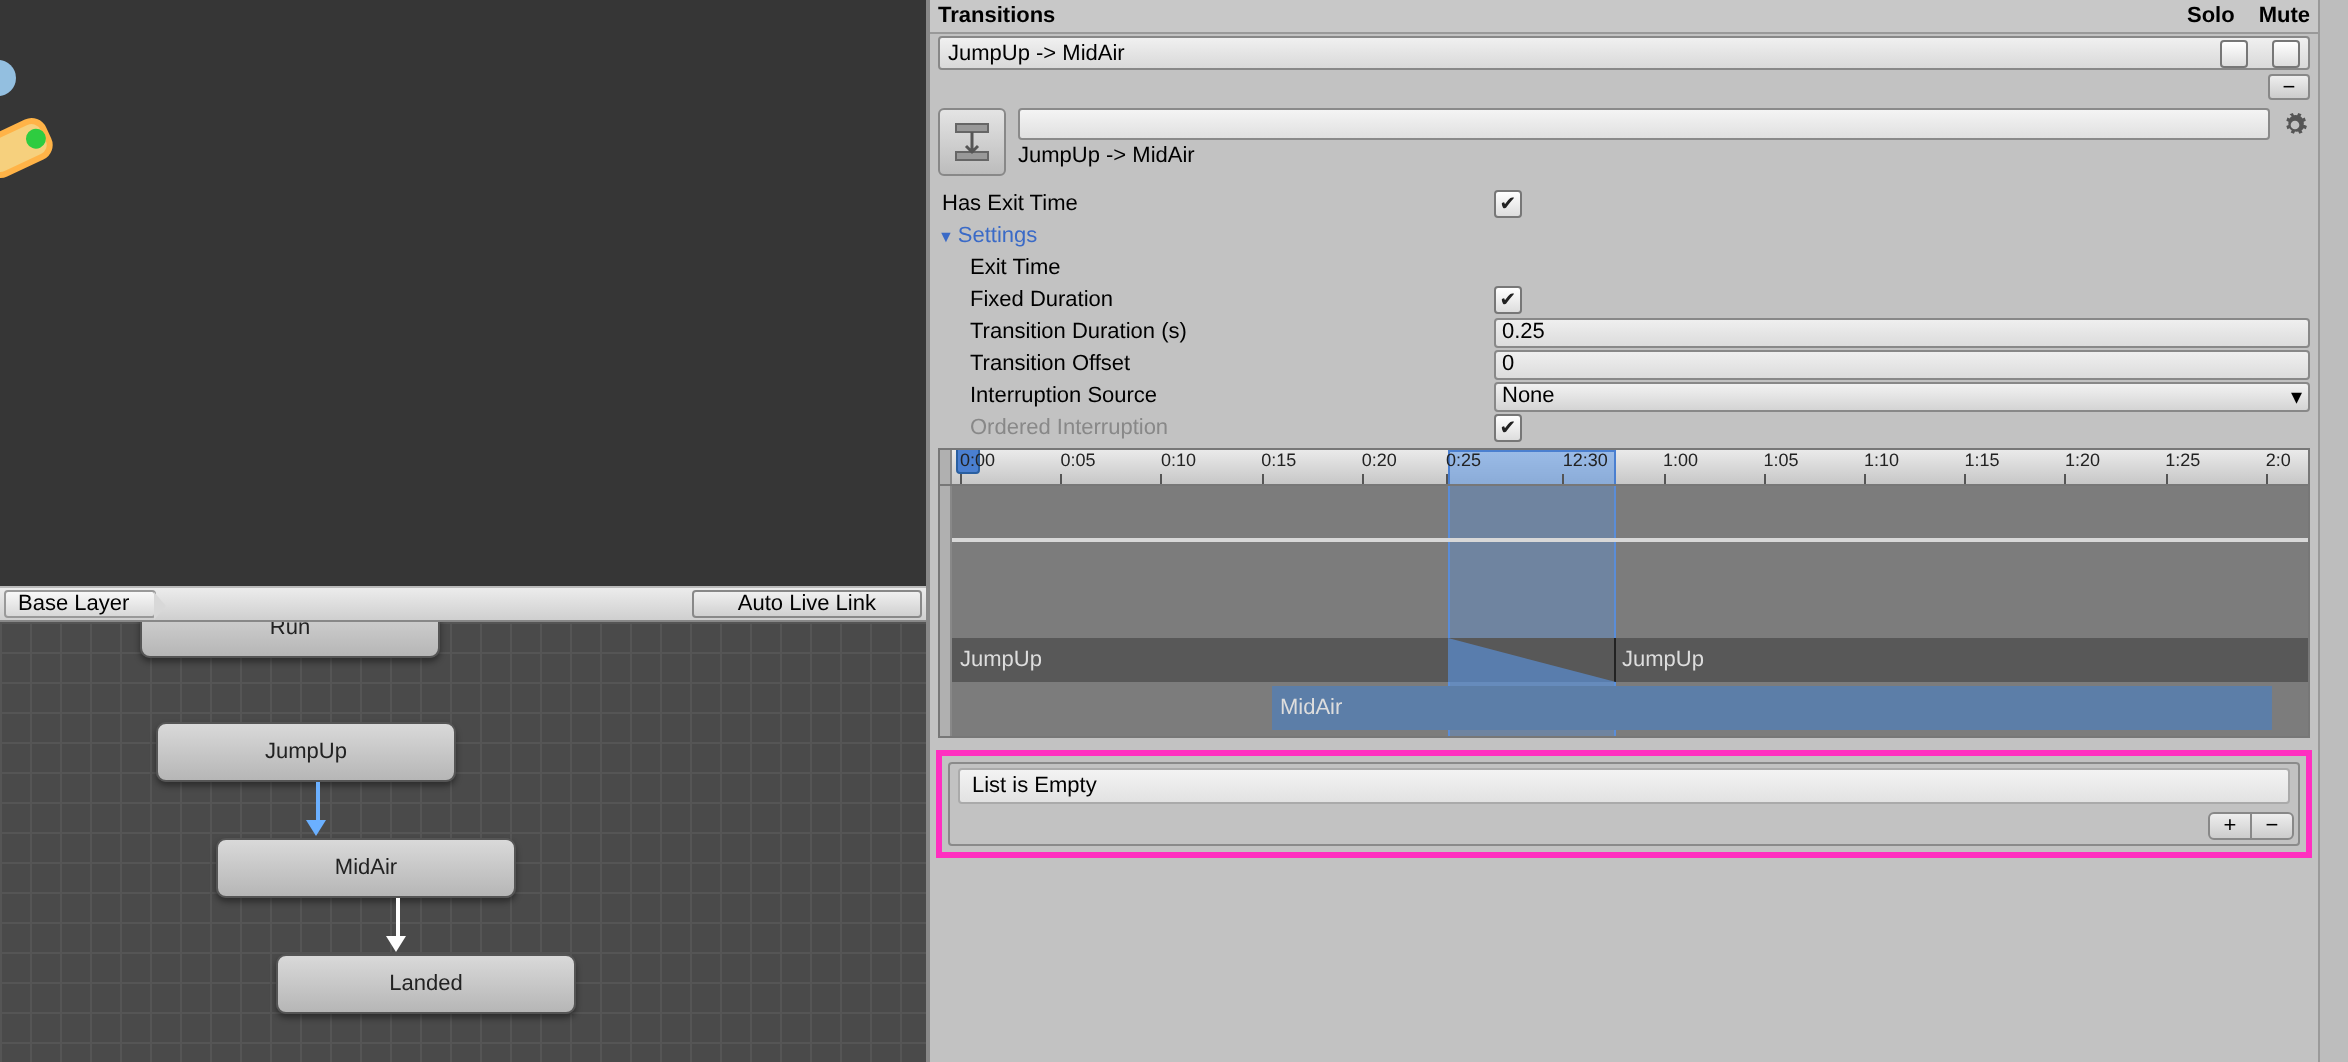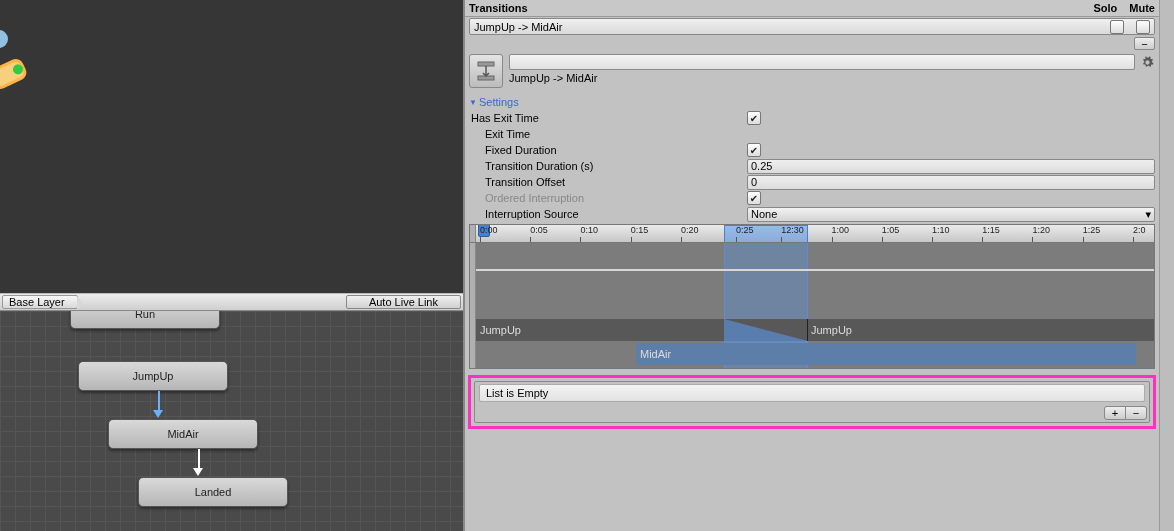--- a/index.html
+++ b/index.html
@@ -156,27 +156,27 @@
               <path fill="#555" d="M12 8a4 4 0 100 8 4 4 0 000-8zm9 4l2 1-1 3-2-1a8 8 0 01-2 2l1 2-3 1-1-2a8 8 0 01-3 0l-1 2-3-1 1-2a8 8 0 01-2-2l-2 1-1-3 2-1a8 8 0 010-3l-2-1 1-3 2 1a8 8 0 012-2L7 2l3-1 1 2a8 8 0 013 0l1-2 3 1-1 2a8 8 0 012 2l2-1 1 3-2 1a8 8 0 010 3z"></path>
             </svg>
         </div>
       </div>
       <span>JumpUp -&gt; MidAir</span>
     </div>
   </div>
 
   <div class="prop-section">
     <div class="prop-row">
+      <div class="prop-label">Has Exit Time</div>
+      <div class="prop-ctrl"><span class="cb checked"></span></div>
+    </div>
+    <div class="prop-row">
       <div class="foldout">
           <span>Settings</span>
         </div>
-    </div>
-    <div class="prop-row">
-      <div class="prop-label">Has Exit Time</div>
-      <div class="prop-ctrl"><span class="cb checked"></span></div>
     </div>
     <div class="prop-row">
       <div class="prop-label indent">Exit Time</div>
     </div>
     <div class="prop-row">
       <div class="prop-label indent">Fixed Duration</div>
       <div class="prop-ctrl"><span class="cb checked"></span></div>
     </div>
     <div class="prop-row">
       <div class="prop-label indent">Transition Duration (s)</div>
@@ -186,48 +186,48 @@
           </div>
         </div>
     </div>
     <div class="prop-row">
       <div class="prop-label indent">Transition Offset</div>
       <div class="prop-ctrl">
           <div class="text-input">
             <span>0</span>
           </div>
         </div>
-    </div>
-    <div class="prop-row disabled">
-      <div class="prop-label indent">Ordered Interruption</div>
-      <div class="prop-ctrl"><span class="cb checked"></span></div>
     </div>
     <div class="prop-row">
       <div class="prop-label indent">Interruption Source</div>
       <div class="prop-ctrl">
           <div class="dropdown">
             <span>None</span>
             <span>▾</span>
           </div>
         </div>
+    </div>
+    <div class="prop-row disabled">
+      <div class="prop-label indent">Ordered Interruption</div>
+      <div class="prop-ctrl"><span class="cb checked"></span></div>
     </div>
   </div>
 
   <div class="timeline">
     <div class="ruler">
       <div class="ruler-left"></div>
       <div class="ruler-content">
         <div class="playhead"></div>
         <div class="ruler-sel" style="left:248px; width:84px;"></div>
       <div class="tick" style="left: 4px;">0:00</div>
           <div class="tick" style="left: 54.2222px;">0:05</div>
           <div class="tick" style="left: 104.444px;">0:10</div>
           <div class="tick" style="left: 154.667px;">0:15</div>
           <div class="tick" style="left: 204.889px;">0:20</div>
-          <div class="tick" style="left: 260px;">0:25</div>
+          <div class="tick" style="left: 247px;">0:25</div>
           <div class="tick" style="left: 305.333px;">12:30</div>
           <div class="tick" style="left: 355.556px;">1:00</div>
           <div class="tick" style="left: 405.778px;">1:05</div>
           <div class="tick" style="left: 456px;">1:10</div>
           <div class="tick" style="left: 506.222px;">1:15</div>
           <div class="tick" style="left: 556.444px;">1:20</div>
           <div class="tick" style="left: 606.667px;">1:25</div>
           <div class="tick" style="left: 656.889px;">2:0</div>
         </div>
     </div>

